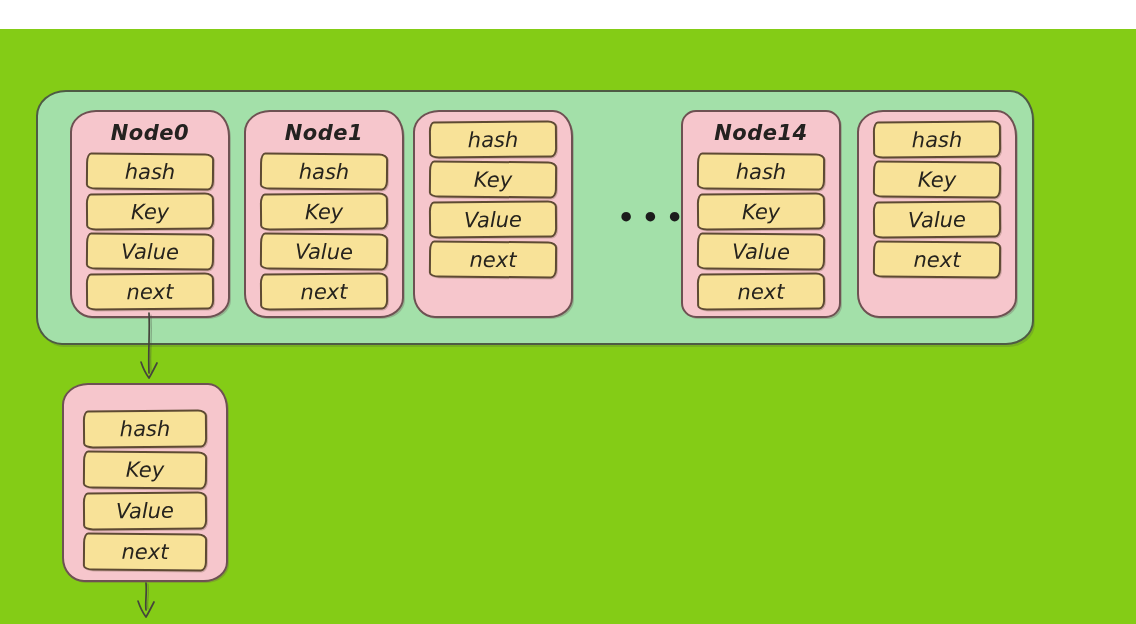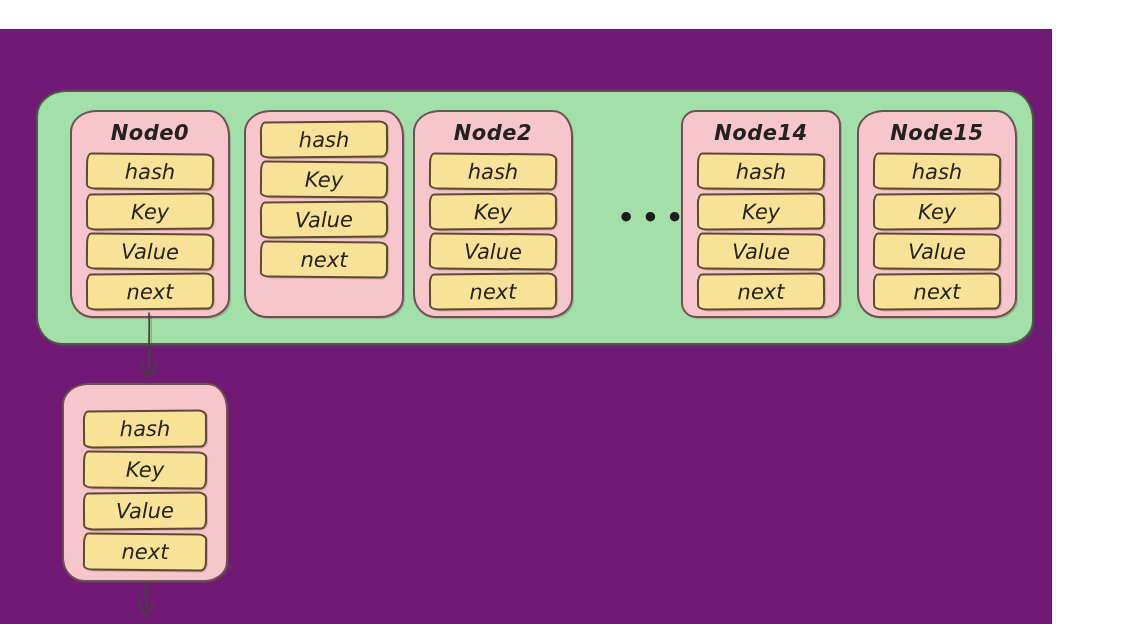--- a/index.html
+++ b/index.html
@@ -1,18 +1,18 @@
 <!DOCTYPE html>
 <html><head>
 <meta charset="utf-8">
 <style>
   html,body{margin:0;padding:0;background:#ffffff;}
   .stage{
-    position:relative; width:1052px; height:624px; overflow:hidden;
-    background:#701a75;
+    position:relative; width:1136px; height:624px; overflow:hidden;
+    background:#84cc16;
     font-family:"DejaVu Sans", sans-serif;
   }
   .top-strip{
     position:absolute; left:0; top:0; width:1136px; height:29px;
     background:#FFFFFF;
   }
   
   .bucket{
     position:absolute; left:36px; top:90px; width:994px; height:251px;
     background:#A3E0A9;
@@ -82,46 +82,45 @@
 
     <div class="card in-bucket p0">
       <div class="node-title">Node0</div>
       <div class="field">hash</div>
       <div class="field">Key</div>
       <div class="field">Value</div>
       <div class="field">next</div>
     </div>
 
     <div class="card in-bucket p1">
+      <div class="node-title">Node1</div>
       <div class="field">hash</div>
       <div class="field">Key</div>
       <div class="field">Value</div>
       <div class="field">next</div>
     </div>
 
     <div class="card in-bucket p2">
-      <div class="node-title">Node2</div>
       <div class="field">hash</div>
       <div class="field">Key</div>
       <div class="field">Value</div>
       <div class="field">next</div>
     </div>
 
     <div class="dots">•••</div>
 
     <div class="card in-bucket p3">
       <div class="node-title">Node14</div>
       <div class="field">hash</div>
       <div class="field">Key</div>
       <div class="field">Value</div>
       <div class="field">next</div>
     </div>
 
     <div class="card in-bucket p4">
-      <div class="node-title">Node15</div>
       <div class="field">hash</div>
       <div class="field">Key</div>
       <div class="field">Value</div>
       <div class="field">next</div>
     </div>
 
   </div>
 
   <div class="card chained">
     <div class="field">hash</div>

